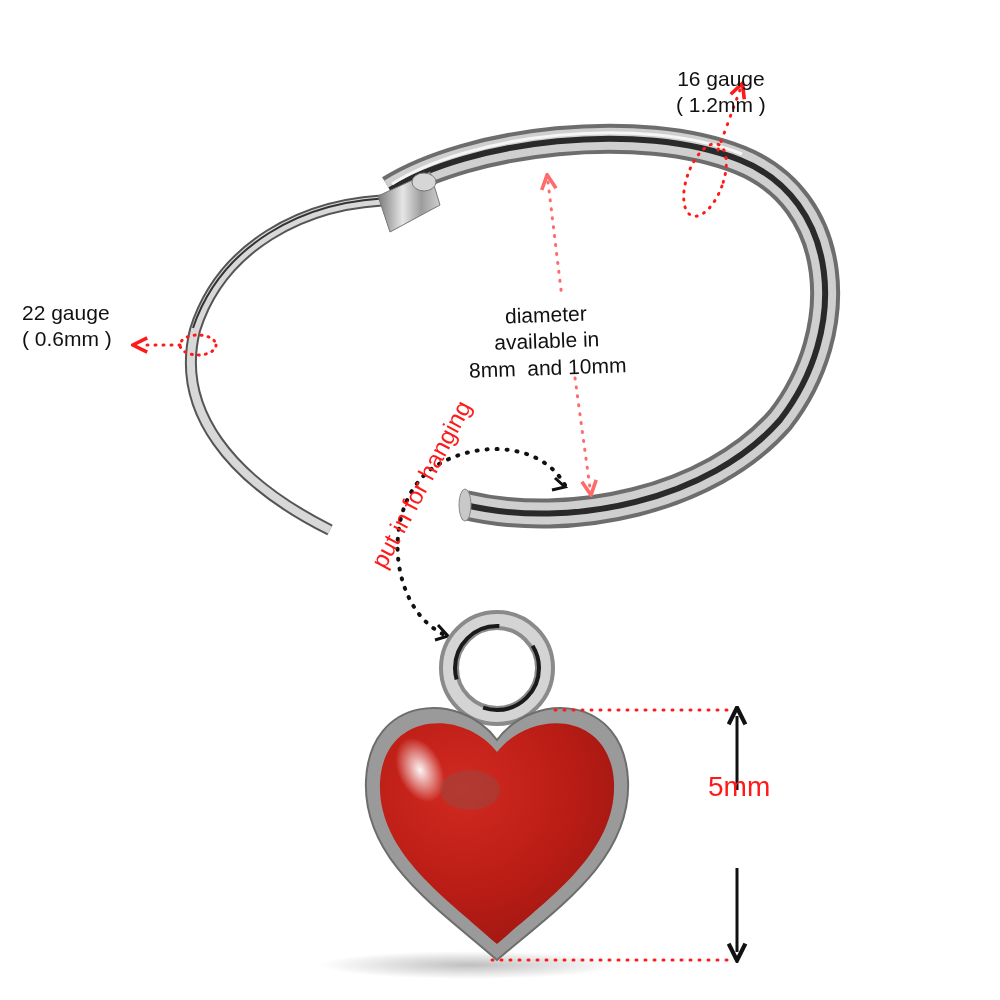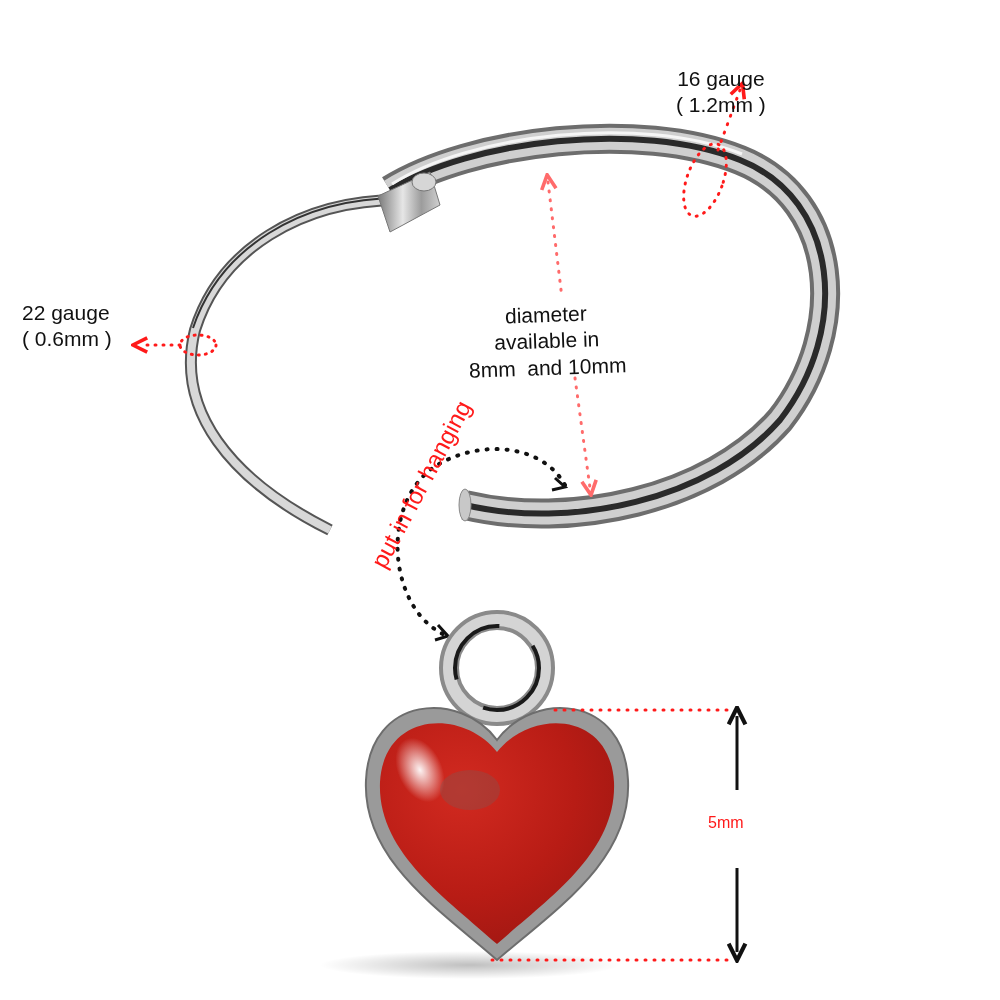--- a/index.html
+++ b/index.html
@@ -6,21 +6,21 @@
   body { width: 1000px; height: 1000px; position: relative; overflow: hidden;
          font-family: "Liberation Sans", sans-serif; }
   #stage { position: absolute; left: 0; top: 0; width: 1000px; height: 1000px; }
   .label { position: absolute; color: #111; font-size: 21px; line-height: 1.25;
            font-family: "Liberation Sans", sans-serif; white-space: nowrap; }
   .label.center { text-align: center; }
   .label.red { color: #ff1a1a; }
   #label-16 { left: 676px; top: 27px; text-align: center; margin-top: 39px; }
   #label-22 { left: 22px; top: 300px; text-align: left; }
   #label-diameter { left: 468px; top: 302px; transform: rotate(-2deg); transform-origin: center; }
-  #label-5mm { left: 708px; top: 813px; font-size: 16px; }
+  #label-5mm { left: 708px; top: 769px; font-size: 28px; }
   svg text { font-family: "Liberation Sans", sans-serif; }
 </style>
 </head>
 <body>
 
 <div id="stage">
   <svg width="1000" height="1000" viewBox="0 0 1000 1000">
     <defs>
       <linearGradient id="metal" x1="0" y1="0" x2="0" y2="1">
         <stop offset="0" stop-color="#f2f2f2"></stop>

